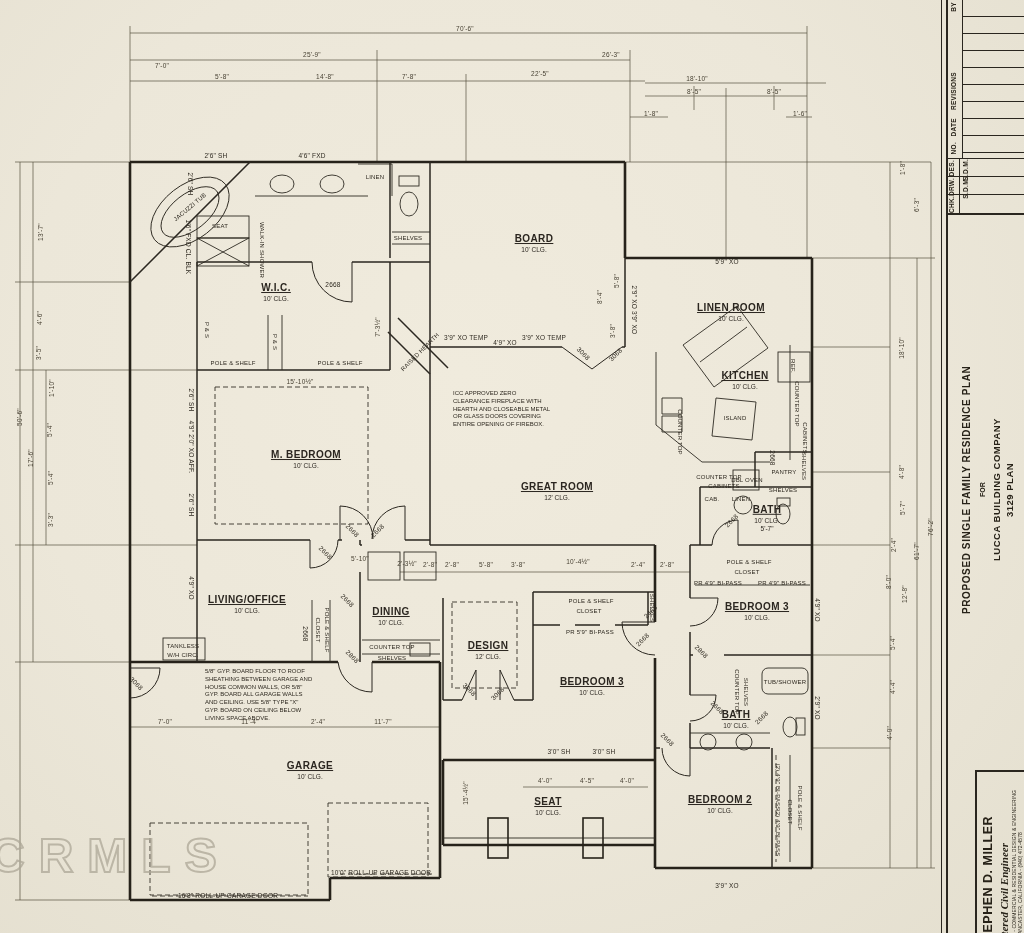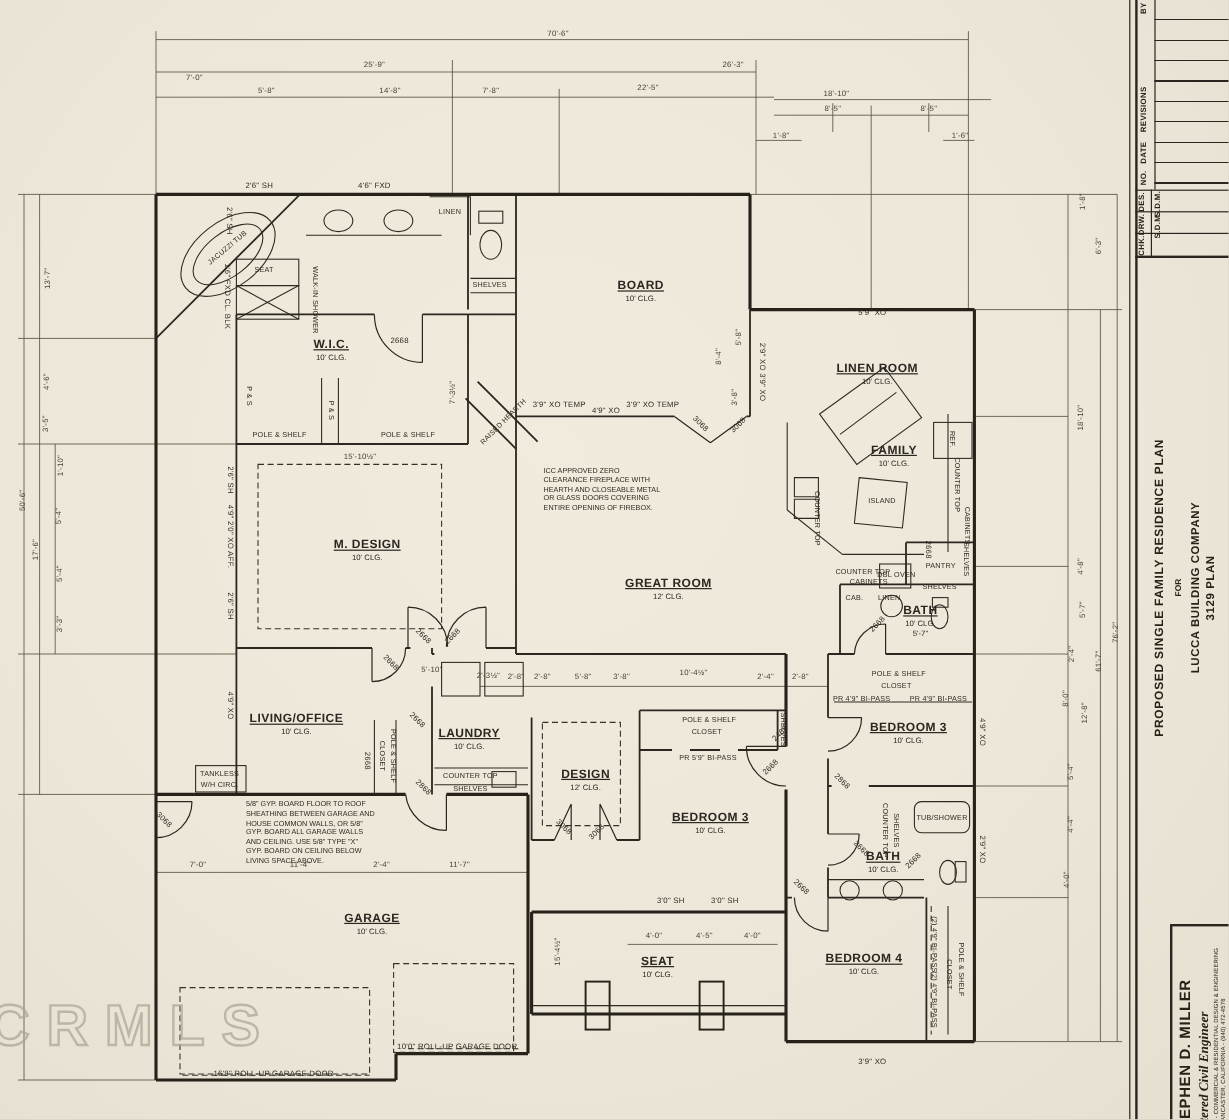--- a/index.html
+++ b/index.html
@@ -279,70 +279,70 @@
 HOUSE COMMON WALLS, OR 5/8"
 GYP. BOARD ALL GARAGE WALLS
 AND CEILING.  USE 5/8" TYPE "X"
 GYP. BOARD ON CEILING BELOW
 LIVING SPACE ABOVE.</div>
       <div class="room" style="left: 276px; top: 292px;">
         <div class="room-name">W.I.C.</div>
         <div class="room-clg">10' CLG.</div>
       </div>
       <div class="room" style="left: 306px; top: 459px;">
-        <div class="room-name">M. DESIGN</div>
+        <div class="room-name">M. BEDROOM</div>
         <div class="room-clg">10' CLG.</div>
       </div>
       <div class="room" style="left: 534px; top: 243px;">
         <div class="room-name">BOARD</div>
         <div class="room-clg">10' CLG.</div>
       </div>
       <div class="room" style="left: 731px; top: 312px;">
         <div class="room-name">LINEN ROOM</div>
         <div class="room-clg">10' CLG.</div>
       </div>
       <div class="room" style="left: 745px; top: 380px;">
-        <div class="room-name">FAMILY</div>
+        <div class="room-name">KITCHEN</div>
         <div class="room-clg">10' CLG.</div>
       </div>
       <div class="room" style="left: 557px; top: 491px;">
         <div class="room-name">GREAT ROOM</div>
         <div class="room-clg">12' CLG.</div>
       </div>
       <div class="room" style="left: 767px; top: 518px;">
         <div class="room-name">BATH</div>
         <div class="room-clg">10' CLG.</div>
         <div class="room-clg">5'-7"</div>
       </div>
       <div class="room" style="left: 247px; top: 604px;">
         <div class="room-name">LIVING/OFFICE</div>
         <div class="room-clg">10' CLG.</div>
       </div>
       <div class="room" style="left: 391px; top: 616px;">
-        <div class="room-name">LAUNDRY</div>
+        <div class="room-name">DINING</div>
         <div class="room-clg">10' CLG.</div>
       </div>
       <div class="room" style="left: 488px; top: 650px;">
         <div class="room-name">DESIGN</div>
         <div class="room-clg">12' CLG.</div>
       </div>
       <div class="room" style="left: 592px; top: 686px;">
         <div class="room-name">BEDROOM 3</div>
         <div class="room-clg">10' CLG.</div>
       </div>
       <div class="room" style="left: 757px; top: 611px;">
         <div class="room-name">BEDROOM 3</div>
         <div class="room-clg">10' CLG.</div>
       </div>
       <div class="room" style="left: 736px; top: 719px;">
         <div class="room-name">BATH</div>
         <div class="room-clg">10' CLG.</div>
       </div>
       <div class="room" style="left: 720px; top: 804px;">
-        <div class="room-name">BEDROOM 4</div>
+        <div class="room-name">BEDROOM 2</div>
         <div class="room-clg">10' CLG.</div>
       </div>
       <div class="room" style="left: 548px; top: 806px;">
         <div class="room-name">SEAT</div>
         <div class="room-clg">10' CLG.</div>
       </div>
       <div class="room" style="left: 310px; top: 770px; text-align: center;">
         <div class="room-name">GARAGE</div>
         <div class="room-clg">10' CLG.</div>
       </div>

